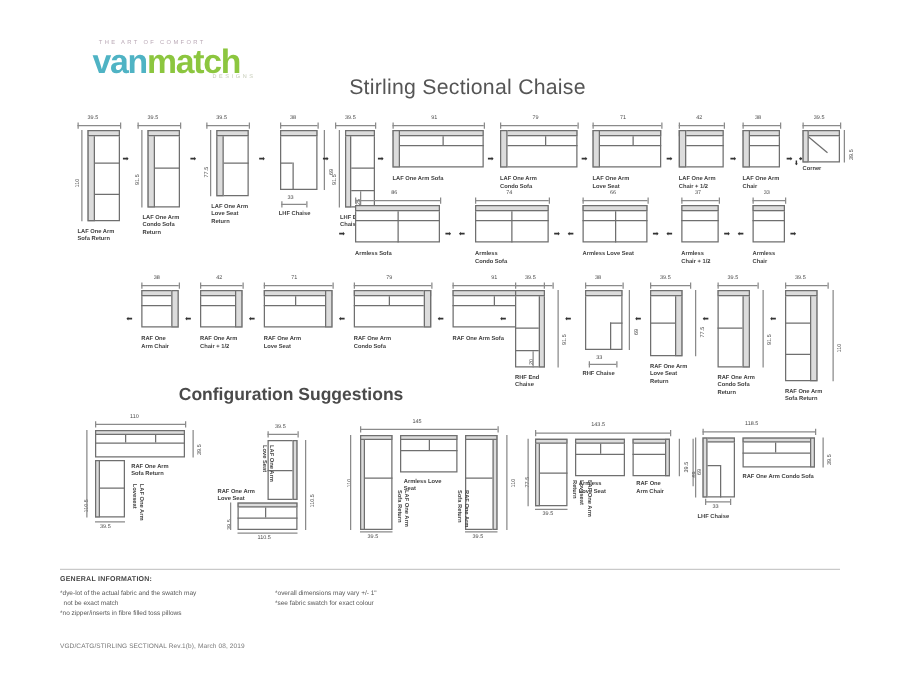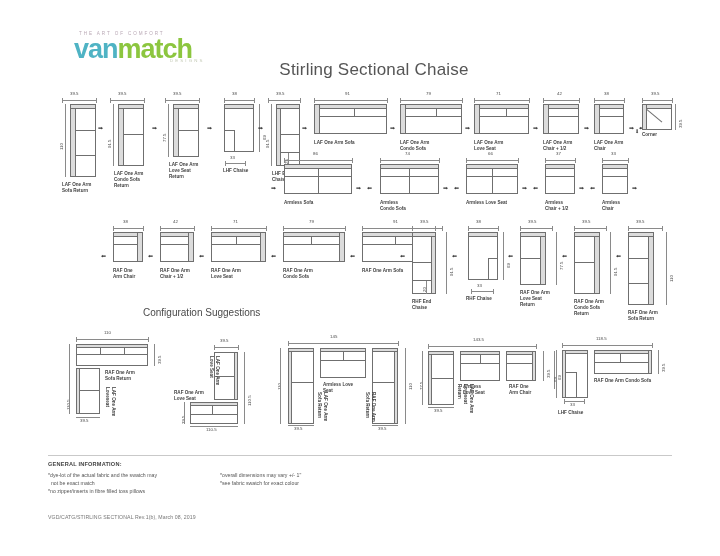--- a/index.html
+++ b/index.html
@@ -36,21 +36,21 @@
        line-height:6px;white-space:pre;}
   .dim{position:absolute;font-size:4.4px;color:#4a4a4a;white-space:nowrap;}
   .dimv{position:absolute;font-size:4.4px;color:#4a4a4a;white-space:nowrap;
         transform:rotate(-90deg);transform-origin:left top;}
   .arrow{position:absolute;font-size:6px;color:#333;line-height:6px;}
 
   
   .hrule{position:absolute;height:0.7px;background:#8a8a8a;}
   .vrule{position:absolute;width:0.7px;background:#8a8a8a;}
 
-  .sect-head{position:absolute;font-size:10px;font-weight:normal;color:#4a4a4a;}
+  .sect-head{position:absolute;font-size:14px;font-weight:bold;color:#4a4a4a;}
 
   
   .divider{position:absolute;height:1px;background:#c9c9c9;}
   .gi-title{position:absolute;font-size:5.6px;font-weight:bold;color:#444;letter-spacing:.2px;}
   .gi-txt{position:absolute;font-size:5.2px;color:#555;line-height:8px;white-space:pre;}
   .rev{position:absolute;font-size:5.2px;color:#777;letter-spacing:.1px;}
 </style>
 </head>
 <body>
 

